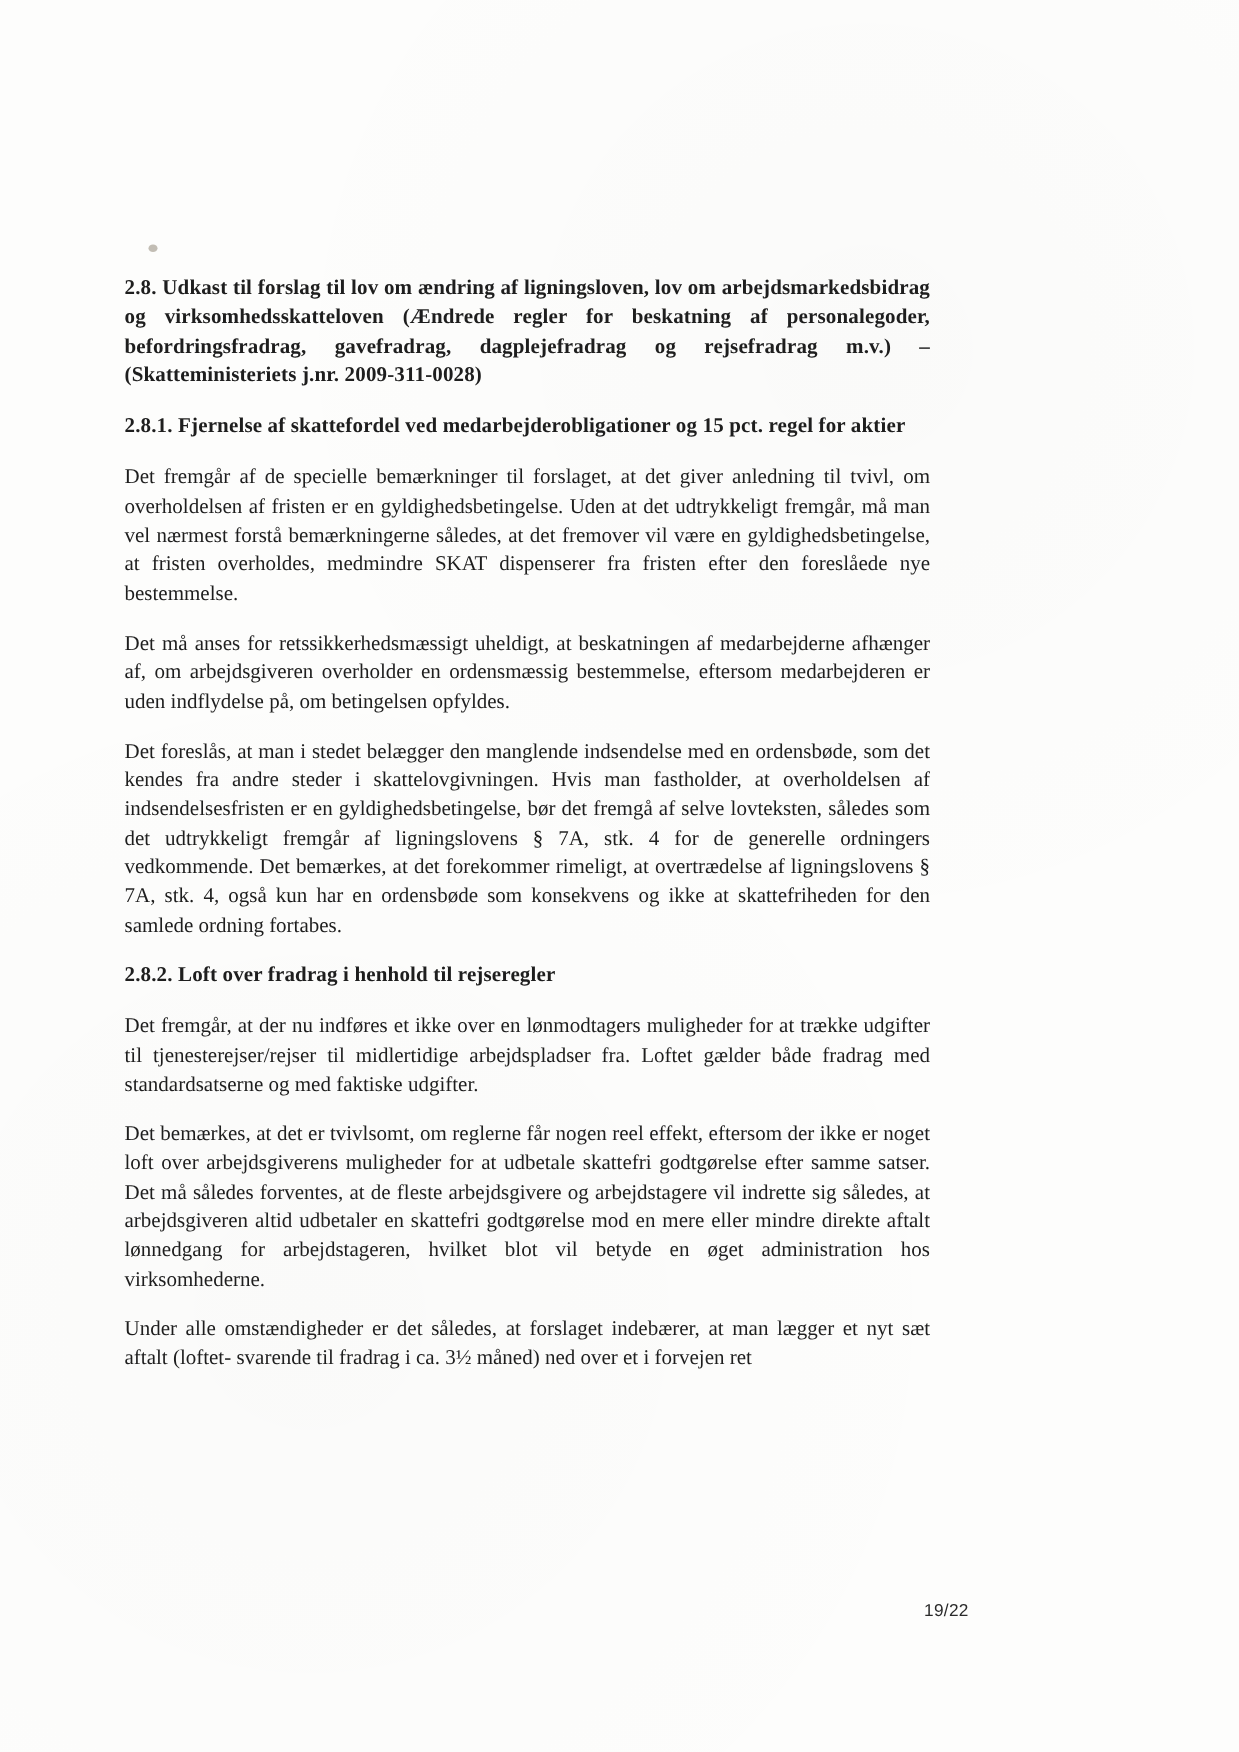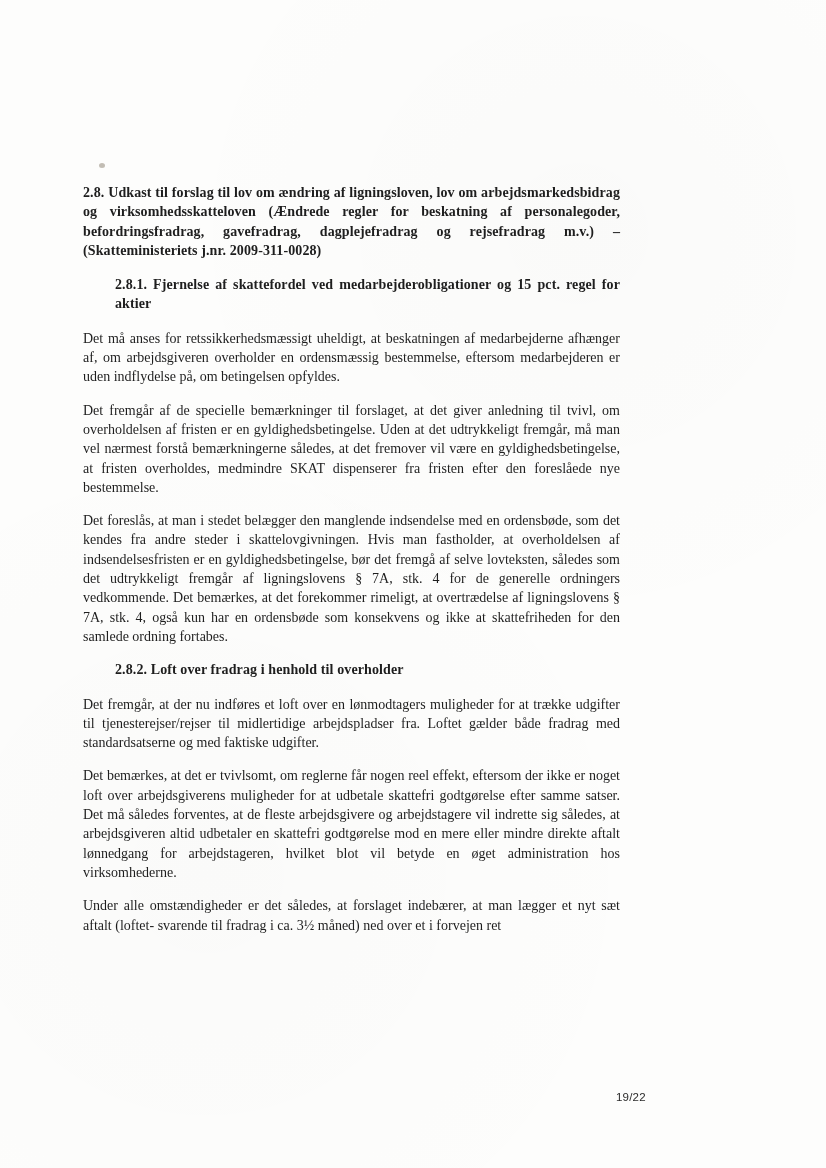--- a/index.html
+++ b/index.html
@@ -47,54 +47,53 @@
   .text-block h2.h-main {
     font-weight: 700;
     margin-bottom: 15px;
     letter-spacing: 0.1px;
   }
   .text-block h3.h-sub {
     font-weight: 700;
     margin-top: 7px;
     margin-bottom: 15px;
     letter-spacing: 0.1px;
-    margin-left: 32px;
   }
   .page-number {
     position: absolute;
     left: 616px;
-    top: 1091px;
+    top: 1068px;
     font-family: "Liberation Sans", "DejaVu Sans", sans-serif;
     font-size: 11.5px;
     color: #2a2a2a;
     letter-spacing: 0.2px;
   }
 </style>
 </head>
 <body>
 
 <div class="page">
 
   <span class="speckle"></span>
 
   <div class="text-block">
     <h2 class="h-main">2.8. Udkast til forslag til lov om ændring af ligningsloven, lov om arbejdsmarkedsbidrag og virksomhedsskatteloven (Ændrede regler for beskatning af personalegoder, befordringsfradrag, gavefradrag, dagplejefradrag og rejsefradrag m.v.) – (Skatteministeriets j.nr. 2009-311-0028)</h2>
 
     <h3 class="h-sub">2.8.1. Fjernelse af skattefordel ved medarbejderobligationer og 15 pct. regel for aktier</h3>
 
 
+    <p>Det fremgår af de specielle bemærkninger til forslaget, at det giver anledning til tvivl, om overholdelsen af fristen er en gyldighedsbetingelse. Uden at det udtrykkeligt fremgår, må man vel nærmest forstå bemærkningerne således, at det fremover vil være en gyldighedsbetingelse, at fristen overholdes, medmindre SKAT dispenserer fra fristen efter den foreslåede nye bestemmelse.</p>
+
     <p>Det må anses for retssikkerhedsmæssigt uheldigt, at beskatningen af medarbejderne afhænger af, om arbejdsgiveren overholder en ordensmæssig bestemmelse, eftersom medarbejderen er uden indflydelse på, om betingelsen opfyldes.</p>
-
-    <p>Det fremgår af de specielle bemærkninger til forslaget, at det giver anledning til tvivl, om overholdelsen af fristen er en gyldighedsbetingelse. Uden at det udtrykkeligt fremgår, må man vel nærmest forstå bemærkningerne således, at det fremover vil være en gyldighedsbetingelse, at fristen overholdes, medmindre SKAT dispenserer fra fristen efter den foreslåede nye bestemmelse.</p>
 
     <p>Det foreslås, at man i stedet belægger den manglende indsendelse med en ordensbøde, som det kendes fra andre steder i skattelovgivningen. Hvis man fastholder, at overholdelsen af indsendelsesfristen er en gyldighedsbetingelse, bør det fremgå af selve lovteksten, således som det udtrykkeligt fremgår af ligningslovens § 7A, stk. 4 for de generelle ordningers vedkommende. Det bemærkes, at det forekommer rimeligt, at overtrædelse af ligningslovens § 7A, stk. 4, også kun har en ordensbøde som konsekvens og ikke at skattefriheden for den samlede ordning fortabes.</p>
 
-    <h3 class="h-sub">2.8.2. Loft over fradrag i henhold til overholder</h3>
+    <h3 class="h-sub">2.8.2. Loft over fradrag i henhold til rejseregler</h3>
 
-    <p>Det fremgår, at der nu indføres et loft over en lønmodtagers muligheder for at trække udgifter til tjenesterejser/rejser til midlertidige arbejdspladser fra. Loftet gælder både fradrag med standardsatserne og med faktiske udgifter.</p>
+    <p>Det fremgår, at der nu indføres et ikke over en lønmodtagers muligheder for at trække udgifter til tjenesterejser/rejser til midlertidige arbejdspladser fra. Loftet gælder både fradrag med standardsatserne og med faktiske udgifter.</p>
 
     <p>Det bemærkes, at det er tvivlsomt, om reglerne får nogen reel effekt, eftersom der ikke er noget loft over arbejdsgiverens muligheder for at udbetale skattefri godtgørelse efter samme satser. Det må således forventes, at de fleste arbejdsgivere og arbejdstagere vil indrette sig således, at arbejdsgiveren altid udbetaler en skattefri godtgørelse mod en mere eller mindre direkte aftalt lønnedgang for arbejdstageren, hvilket blot vil betyde en øget administration hos virksomhederne.</p>
 
 
     <p>Under alle omstændigheder er det således, at forslaget indebærer, at man lægger et nyt sæt aftalt (loftet- svarende til fradrag i ca. 3½ måned) ned over et i forvejen ret</p>
   </div>
 
   <div class="page-number">19/22</div>
 
 </div>

